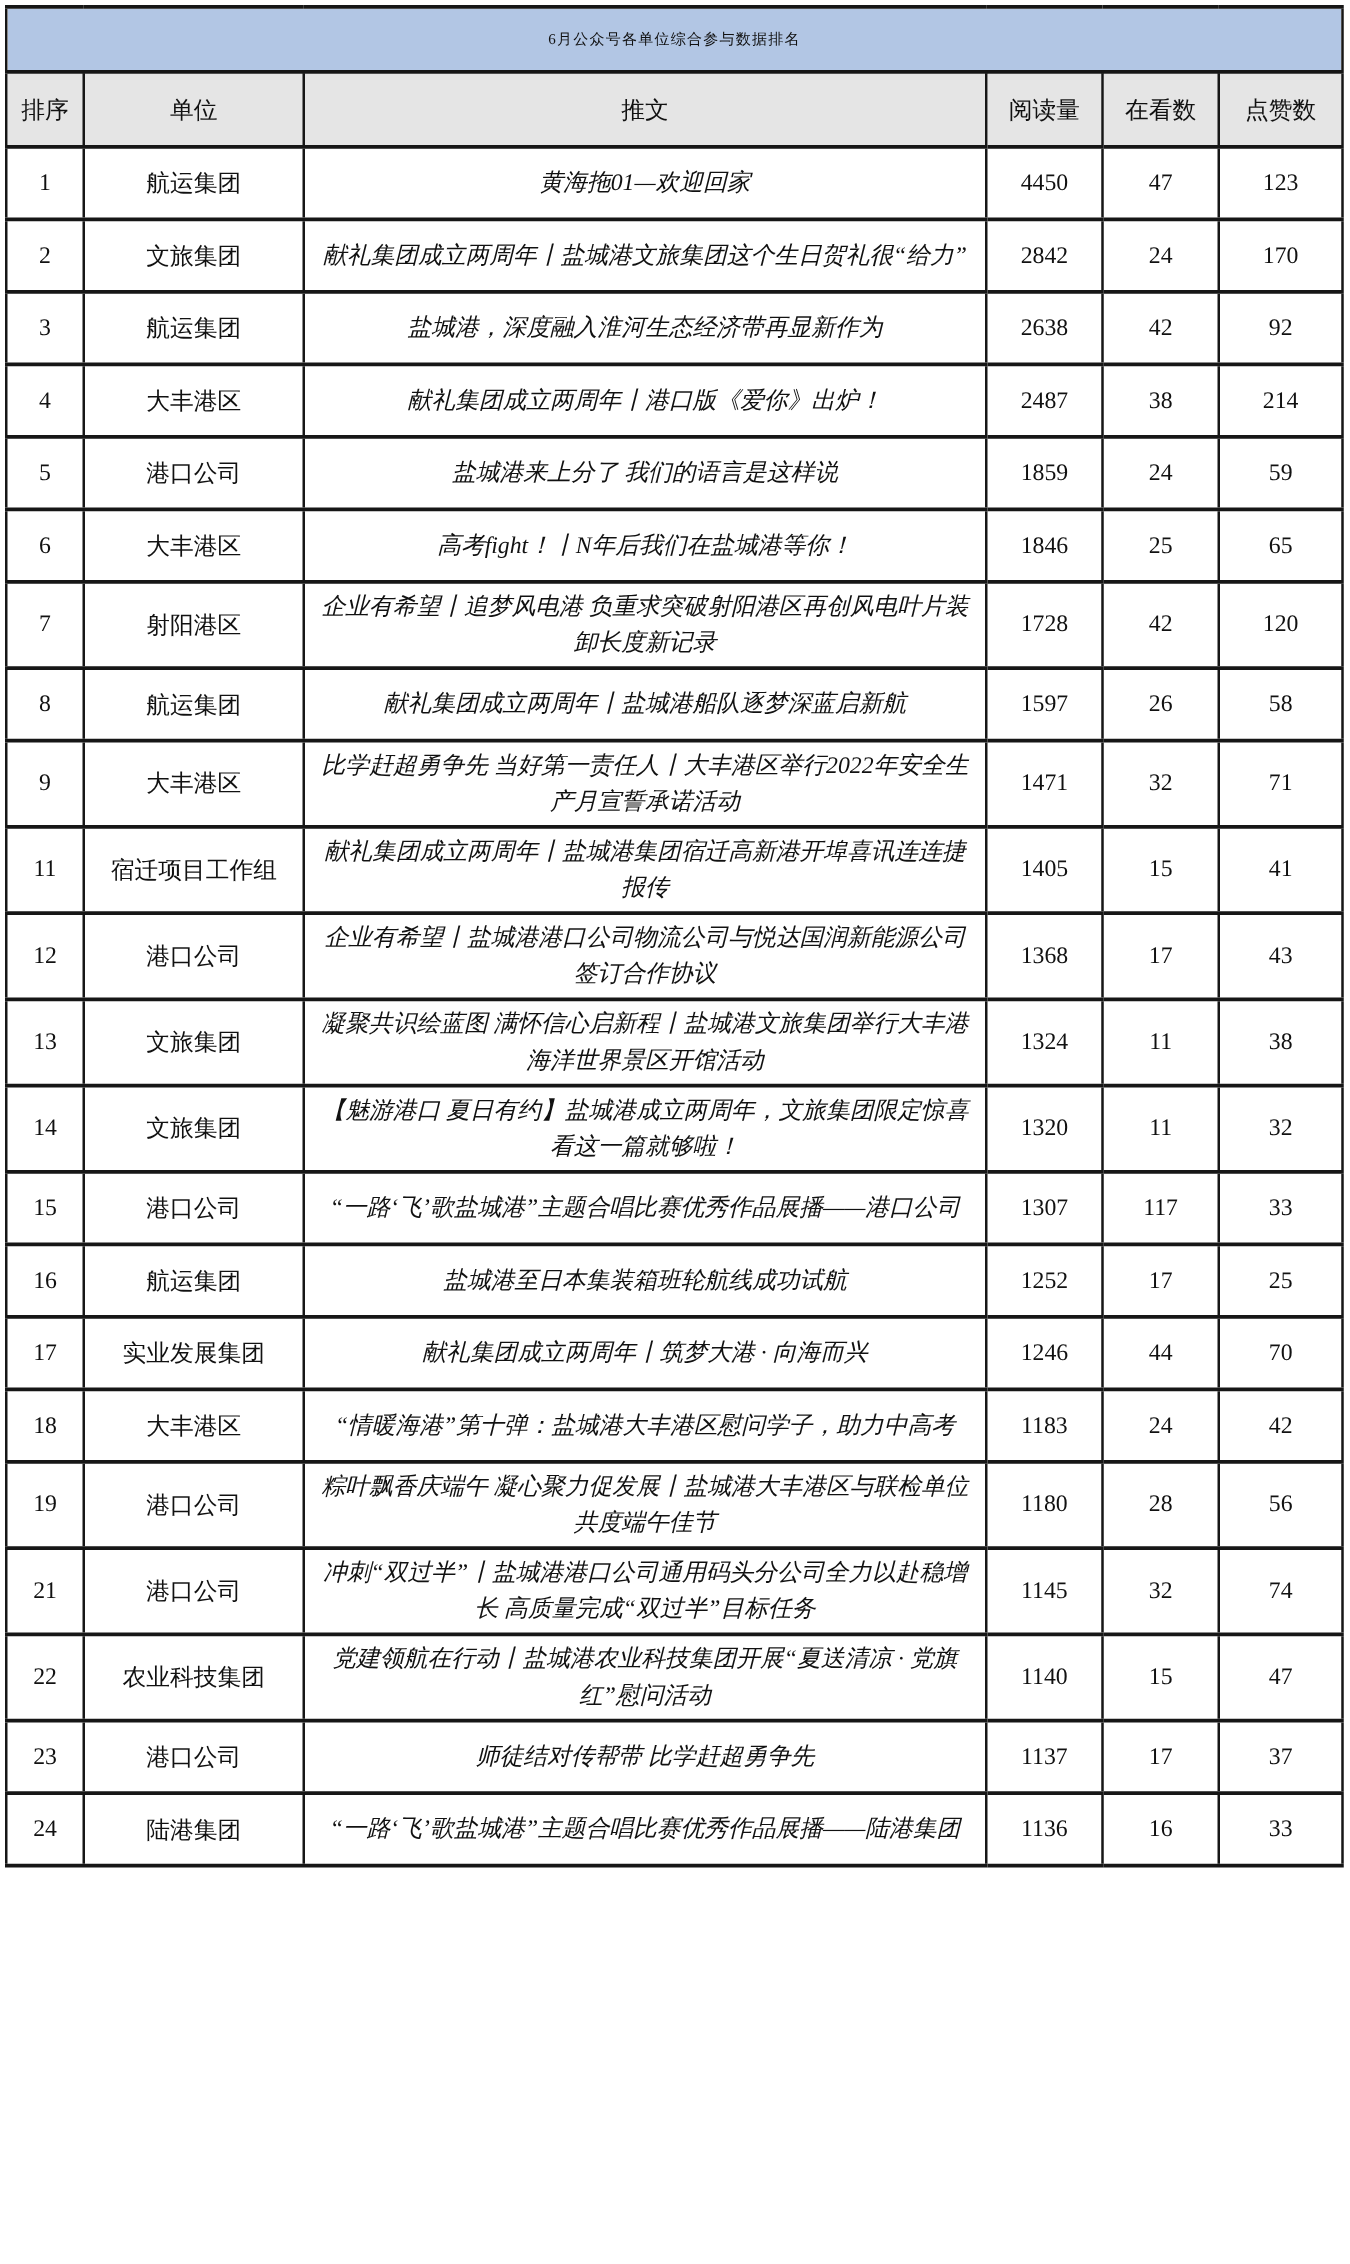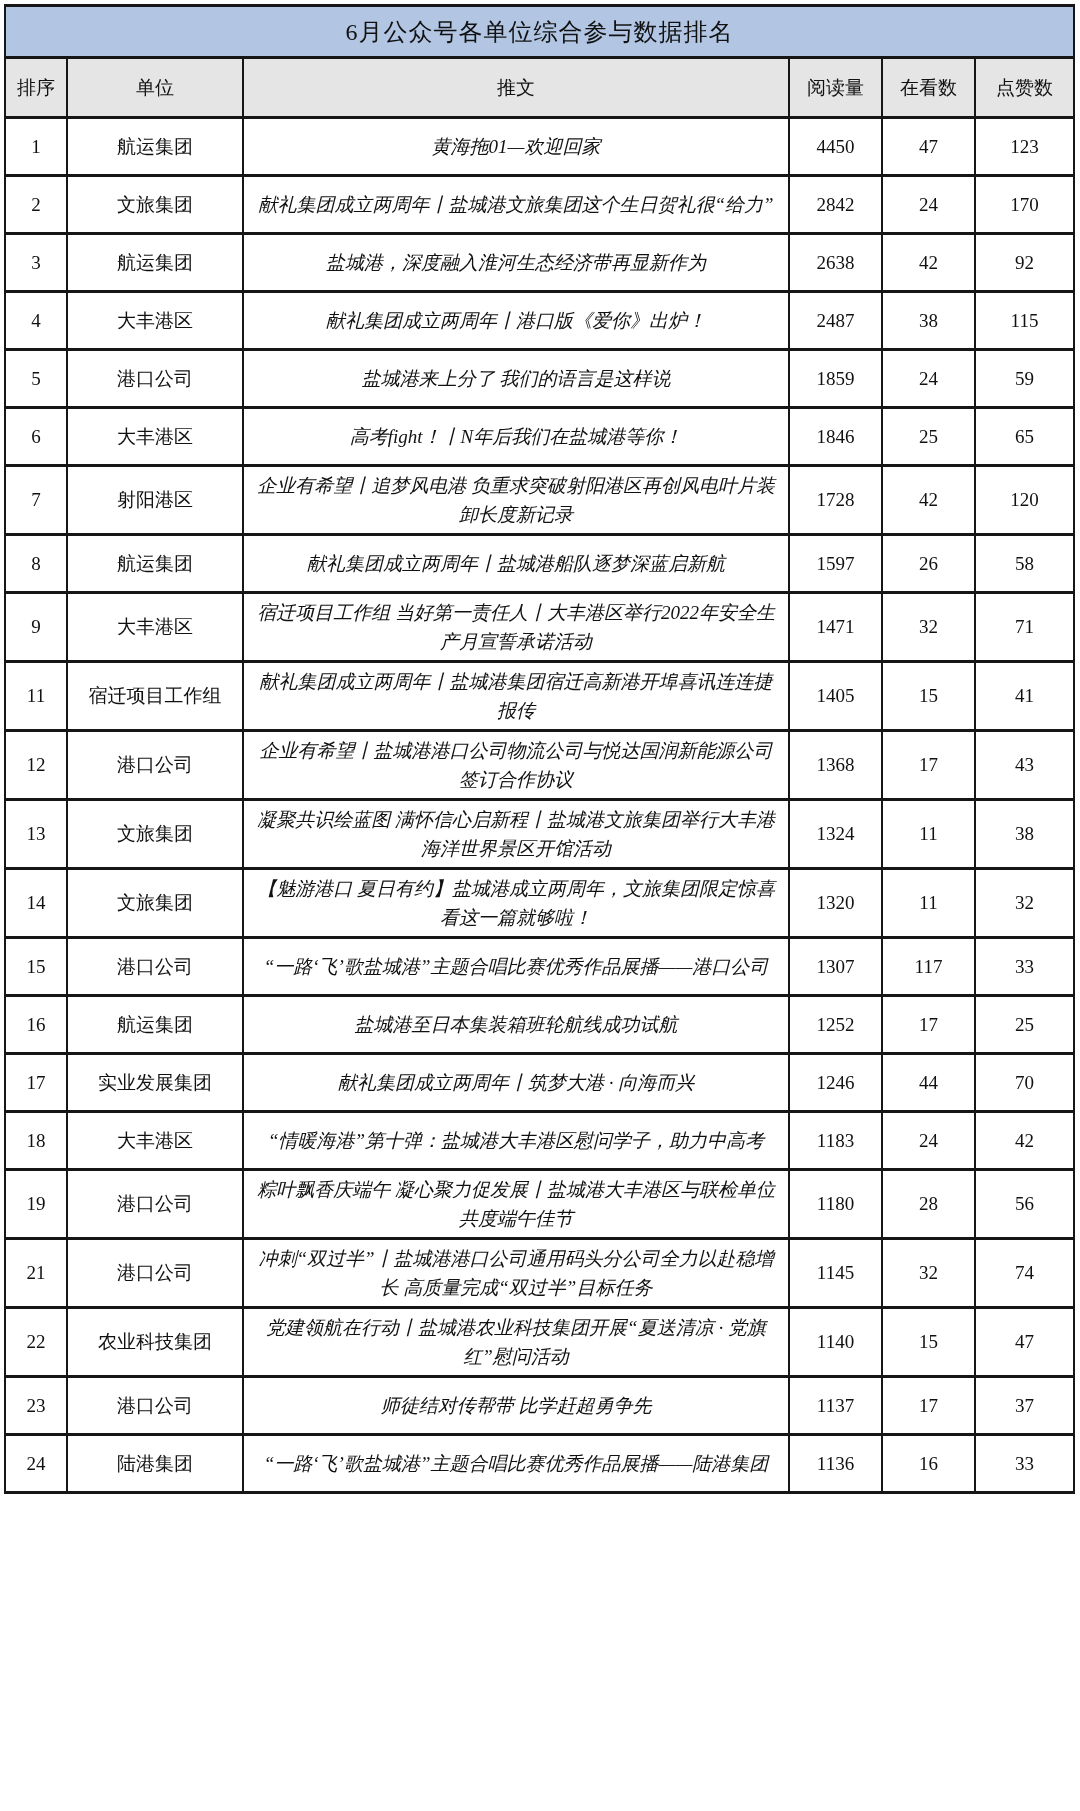--- a/index.html
+++ b/index.html
@@ -37,21 +37,21 @@
     vertical-align: middle;
     font-weight: normal;
     padding: 2px 4px;
     box-sizing: border-box;
     overflow: hidden;
   }
 
   tr.title-row td {
     height: 52px;
     background: #b2c6e4;
-    font-size: 24px;
+    font-size: 12px;
     letter-spacing: 1px;
   }
   tr.header-row th {
     height: 60px;
     background: #e5e5e5;
     font-size: 19px;
   }
   tr.data-row td {
     height: 58px;
     background: #ffffff;
@@ -116,21 +116,21 @@
     <td class="cell-num">42</td>
     <td class="cell-num">92</td>
   </tr>
 
   <tr class="data-row">
     <td class="cell-rank">4</td>
     <td class="cell-unit">大丰港区</td>
     <td class="cell-tweet">献礼集团成立两周年丨港口版《爱你》出炉！</td>
     <td class="cell-num">2487</td>
     <td class="cell-num">38</td>
-    <td class="cell-num">115</td>
+    <td class="cell-num">214</td>
   </tr>
 
   <tr class="data-row">
     <td class="cell-rank">5</td>
     <td class="cell-unit">港口公司</td>
     <td class="cell-tweet">盐城港来上分了 我们的语言是这样说</td>
     <td class="cell-num">1859</td>
     <td class="cell-num">24</td>
     <td class="cell-num">59</td>
   </tr>
@@ -158,21 +158,21 @@
     <td class="cell-unit">航运集团</td>
     <td class="cell-tweet">献礼集团成立两周年丨盐城港船队逐梦深蓝启新航</td>
     <td class="cell-num">1597</td>
     <td class="cell-num">26</td>
     <td class="cell-num">58</td>
   </tr>
 
   <tr class="data-row">
     <td class="cell-rank">9</td>
     <td class="cell-unit">大丰港区</td>
-    <td class="cell-tweet">宿迁项目工作组 当好第一责任人丨大丰港区举行2022年安全生产月宣誓承诺活动</td>
+    <td class="cell-tweet">比学赶超勇争先 当好第一责任人丨大丰港区举行2022年安全生产月宣誓承诺活动</td>
     <td class="cell-num">1471</td>
     <td class="cell-num">32</td>
     <td class="cell-num">71</td>
   </tr>
 
 
   <tr class="data-row">
     <td class="cell-rank">11</td>
     <td class="cell-unit">宿迁项目工作组</td>
     <td class="cell-tweet">献礼集团成立两周年丨盐城港集团宿迁高新港开埠喜讯连连捷报传</td>

